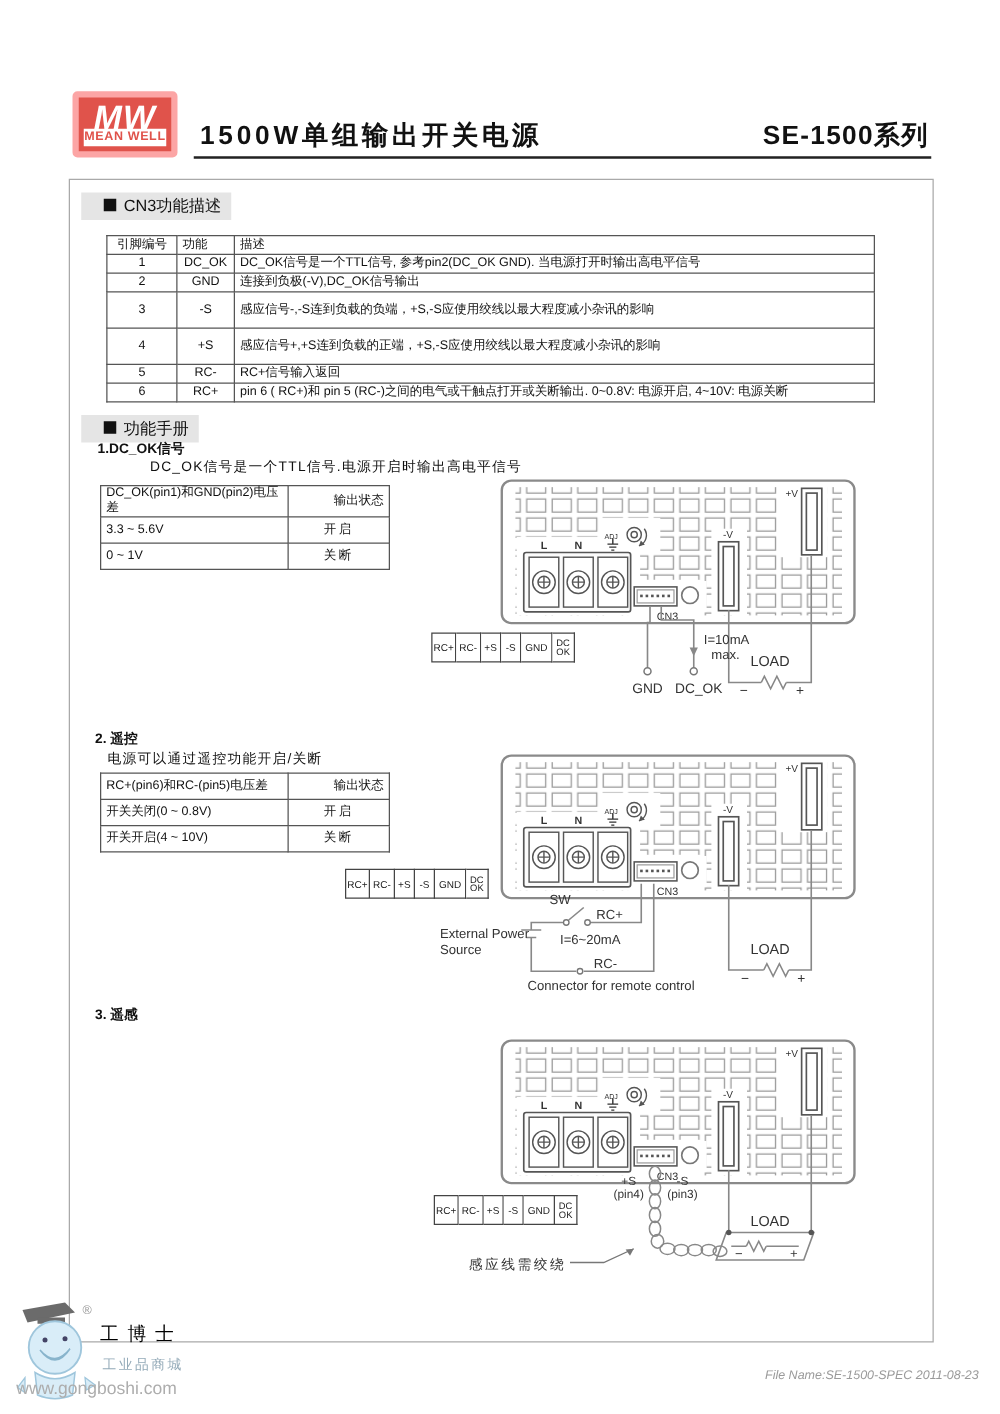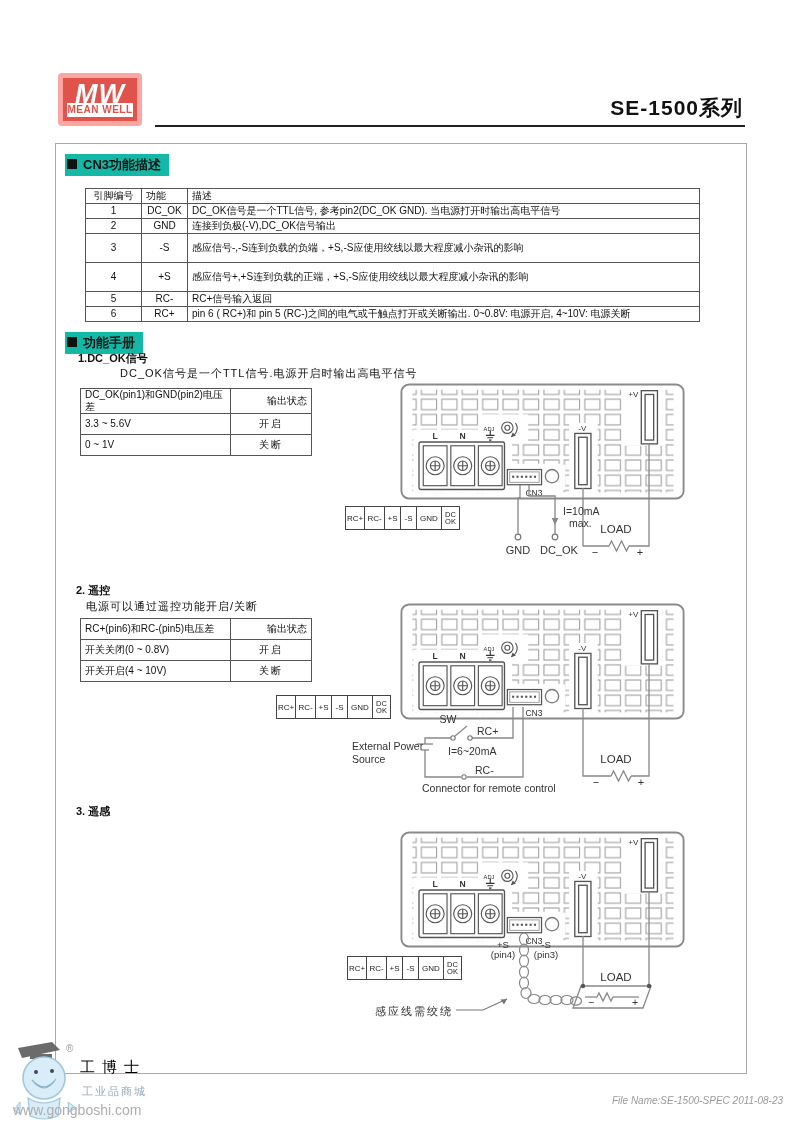--- a/index.html
+++ b/index.html
@@ -10,21 +10,21 @@
         border-radius:4px;box-sizing:border-box;border:5px solid #fca5a5;}
   .logo .mw{position:absolute;left:0;right:0;top:1px;text-align:center;color:#fff;
         font-size:27px;font-weight:bold;font-style:italic;letter-spacing:1px;}
   .logo .brand{position:absolute;left:4px;right:4px;bottom:4px;height:14px;background:#fff;
         color:#e0534b;font-size:10px;font-weight:bold;text-align:center;line-height:14px;letter-spacing:0.5px;}
   .title-cn{position:absolute;left:160px;top:94px;font-size:21px;font-weight:bold;letter-spacing:3px;}
   .title-series{position:absolute;right:57px;top:94px;font-size:21px;font-weight:bold;letter-spacing:1px;}
   .head-rule{position:absolute;left:155px;top:125px;width:590px;height:0;border-top:2.5px solid #222;}
   
   .frame{position:absolute;left:55px;top:143px;width:690px;height:929px;border:1px solid #a9a9a9;}
-  .sec-head{position:absolute;font-size:13px;font-weight:bold;background:#14b8a6;padding:2px 8px 2px 2px;}
+  .sec-head{position:absolute;font-size:13px;font-weight:normal;background:#e5e5e5;padding:2px 8px 2px 18px;}
   .sec-head .sq{display:inline-block;width:10px;height:10px;background:#111;margin-right:6px;}
   .sub-title{position:absolute;font-size:11px;font-weight:bold;}
   .sub-desc{position:absolute;font-size:11px;letter-spacing:1px;}
   
   table{border-collapse:collapse;background:#fff;}
   td,th{border:1px solid #555;font-size:10px;font-weight:normal;padding:0 4px;line-height:12px;}
   .tbl-main{position:absolute;left:85px;top:188px;width:615px;table-layout:fixed;}
   .tbl-main col.c0{width:56px}.tbl-main col.c1{width:46px}
   .tbl-main th{text-align:left;height:14px;}
   .tbl-main th:nth-child(1){text-align:center;}
@@ -133,20 +133,21 @@
             <rect x="258" y="12" width="9" height="48"></rect>
         </g>
       </symbol>
     </defs>
   </svg>
 
   <div class="logo">
     <div class="mw">MW</div>
     <div class="brand">MEAN WELL</div>
   </div>
+  <div class="title-cn">1500W单组输出开关电源</div>
   <div class="title-series">SE-1500系列</div>
   <div class="head-rule"></div>
 
   <div class="frame"></div>
 
   <div class="sec-head" style="left:65px;top:154px;">
     <span class="sq"></span><span>CN3功能描述</span>
   </div>
 
   <table class="tbl-main">

